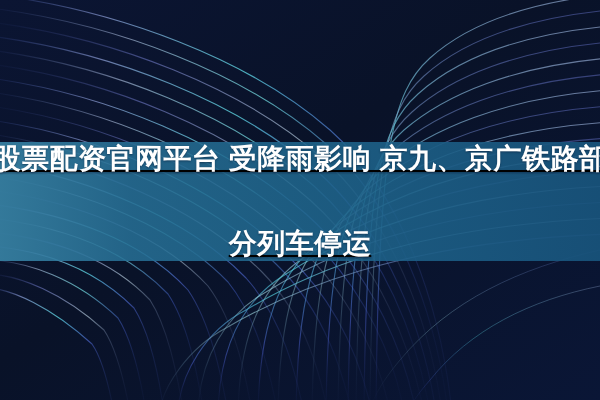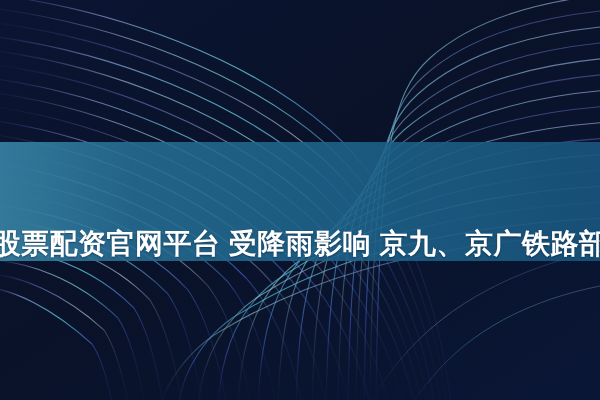--- a/index.html
+++ b/index.html
@@ -39,22 +39,23 @@
   }
   #title-block {
     position: absolute;
     left: 0;
     top: 142px;
     width: 600px;
     height: 119px;
     display: flex;
     flex-direction: column;
     align-items: center;
-    justify-content: flex-end;
+    justify-content: space-between;
     gap: 2px;
+    text-decoration: underline;
   }
   .title-line {
     color: #ffffff;
     font-size: 28px;
     font-weight: bold;
     line-height: 34px;
     letter-spacing: 0.5px;
     white-space: nowrap;
     text-align: center;
     text-shadow: 0 1px 2px rgba(5,15,40,0.45);
@@ -160,15 +161,16 @@
     <g fill="none" stroke-width="0.9" stroke-linecap="round" opacity="0.55">
       <path d="M600,250 C 520,268 450,300 400,360 C 380,384 372,400 370,412" stroke="url(#lineE)"></path>
       <path d="M600,286 C 530,300 470,330 430,380 C 416,396 410,406 408,412" stroke="url(#lineD)"></path>
     </g>
   </svg>
 
   <div id="mid-band"></div>
 
   <div id="title-block">
     <div class="title-line first">股票配资官网平台 受降雨影响 京九、京广铁路部</div>
+    <div class="title-line">分列车停运</div>
   </div>
 
 </div>
 
 </body></html>

